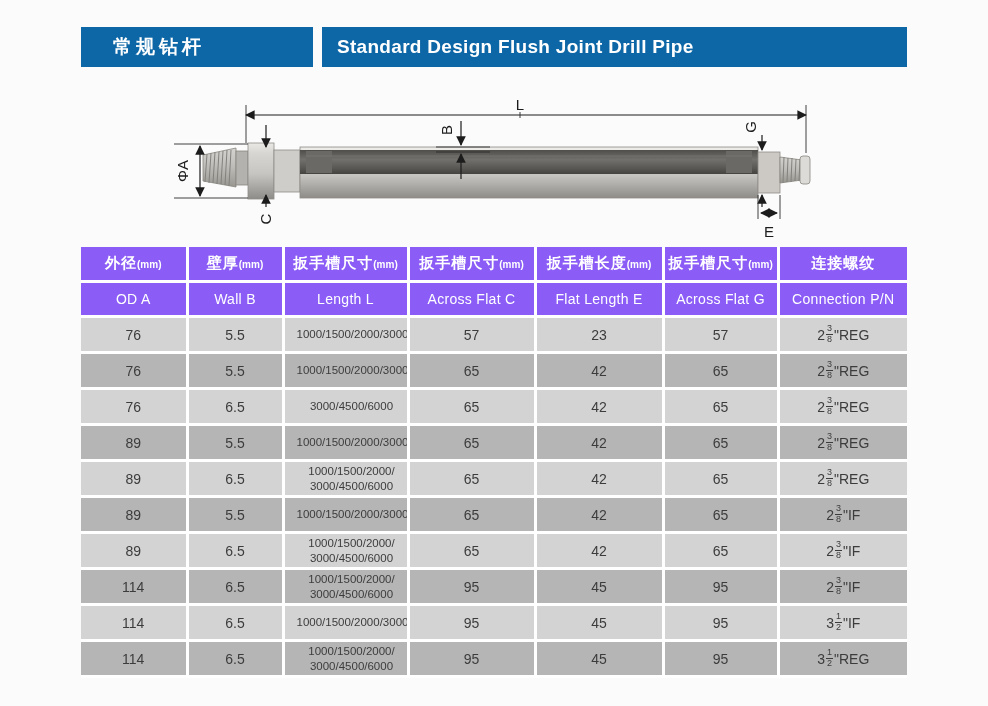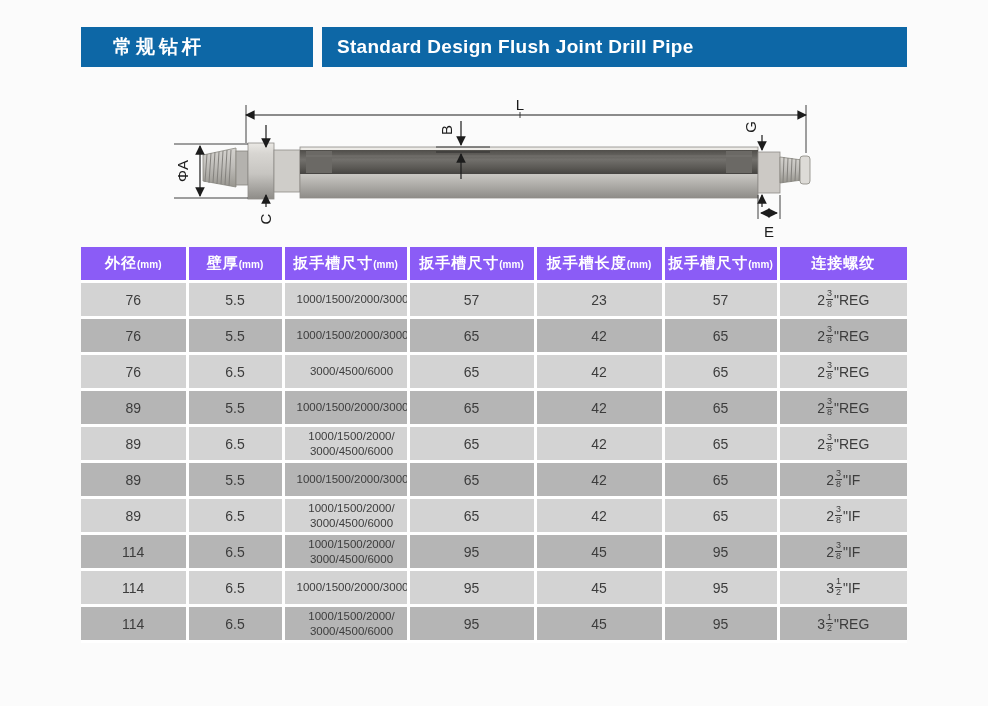--- a/index.html
+++ b/index.html
@@ -181,20 +181,29 @@
   <thead>
     <tr class="hzh">
       <th><span>外径</span><span class="unit">(mm)</span></th>
       <th><span>壁厚</span><span class="unit">(mm)</span></th>
       <th><span>扳手槽尺寸</span><span class="unit">(mm)</span></th>
       <th><span>扳手槽尺寸</span><span class="unit">(mm)</span></th>
       <th><span>扳手槽长度</span><span class="unit">(mm)</span></th>
       <th><span>扳手槽尺寸</span><span class="unit">(mm)</span></th>
       <th><span>连接螺纹</span></th>
     </tr>
+    <tr class="hen">
+      <th>OD A</th>
+      <th>Wall B</th>
+      <th>Length L</th>
+      <th>Across Flat C</th>
+      <th>Flat Length E</th>
+      <th>Across Flat G</th>
+      <th>Connection P/N</th>
+    </tr>
   </thead>
   <tbody>
     <tr class="row-light">
       <td>76</td>
       <td>5.5</td>
       <td class="c-len">1000/1500/2000/3000</td>
       <td>57</td>
       <td>23</td>
       <td>57</td>
       <td><span class="connwrap">

